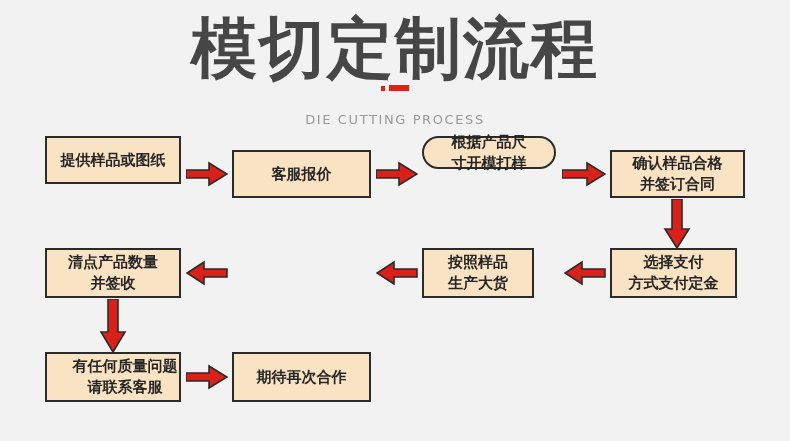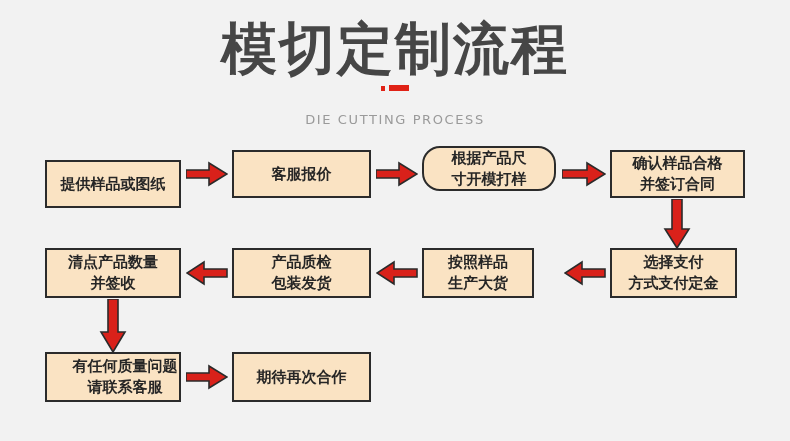--- a/index.html
+++ b/index.html
@@ -24,21 +24,21 @@
 
   
   .header {
     position: absolute;
     left: 0;
     top: 14px;
     width: 790px;
     text-align: center;
   }
   .title {
-    font-size: 56px;
+    font-size: 66px;
     line-height: 70px;
     font-weight: bold;
     color: #464646;
     letter-spacing: 2px;
     font-family: "DejaVu Sans", "Liberation Sans", sans-serif;
   }
   .divider {
     position: absolute;
     left: 0;
     top: 85px;
@@ -106,38 +106,36 @@
     <div class="title">模切定制流程</div>
   </div>
 
   <div class="divider">
     <span class="dot"></span>
     <span class="dash"></span>
   </div>
 
   <div class="subtitle">DIE CUTTING PROCESS</div>
 
-  <div class="box" style="left:45px;  top:160px; width:136px; height:48px;">提供样品或图纸</div>
+  <div class="box" style="left:45px;  top:136px; width:136px; height:48px;">提供样品或图纸</div>
 
   <div class="box" style="left:232px; top:150px; width:139px; height:48px;text-align:right;">客服报价</div>
 
-  <div class="box" style="left:422px; top:146px; width:134px; height:45px;border-radius:18px;">根据产品尺
+  <div class="box" style="left:422px; top:136px; width:134px; height:33px;border-radius:18px;">根据产品尺
 寸开模打样</div>
 
   <div class="box" style="left:610px; top:150px; width:135px; height:48px;">确认样品合格
 并签订合同</div>
 
   <div class="box" style="left:610px; top:248px; width:127px; height:50px;">选择支付
 方式支付定金</div>
 
   <div class="box" style="left:422px; top:248px; width:112px; height:50px;">按照样品
 生产大货</div>
 
-  <div class="box" style="left:232px; top:248px; width:139px; height:50px;">产品质检
-包装发货</div>
 
   <div class="box" style="left:45px;  top:248px; width:136px; height:50px;">清点产品数量
 并签收</div>
 
   <div class="box" style="left:45px;  top:352px; width:136px; height:50px;padding-left:24px;">有任何质量问题
 请联系客服</div>
 
   <div class="box" style="left:232px; top:352px; width:139px; height:50px;">期待再次合作</div>
 
   <div class="arrow" style="left:186px; top:160px;">

